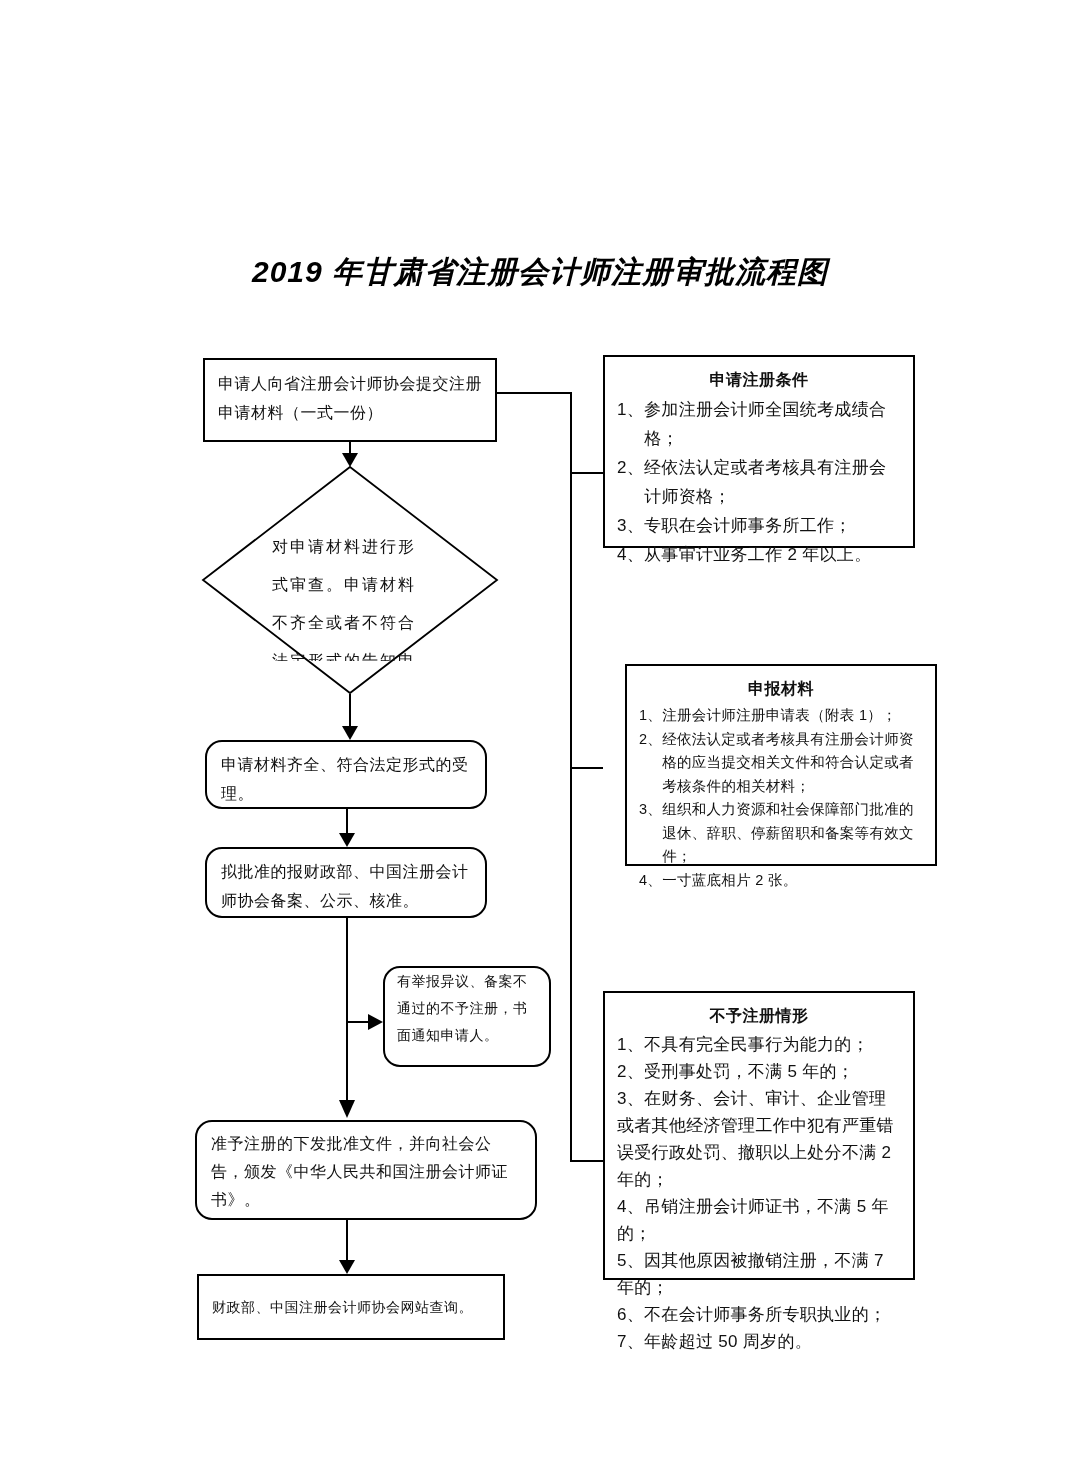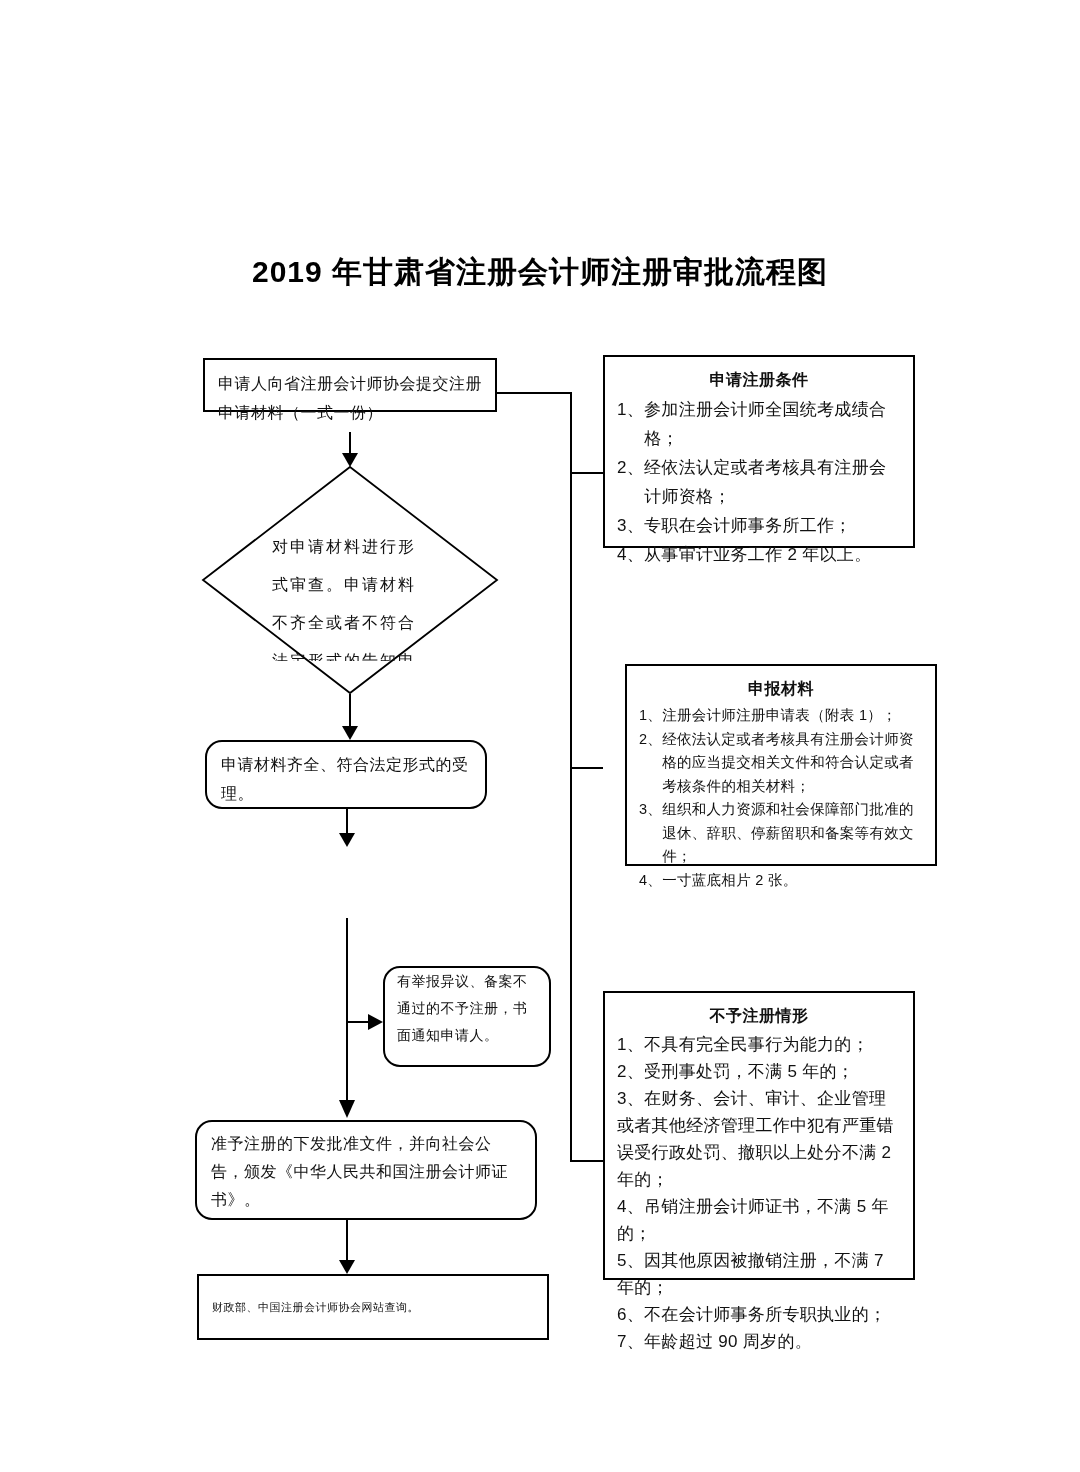--- a/index.html
+++ b/index.html
@@ -13,20 +13,21 @@
   }
   .title {
     position: absolute;
     left: 0; right: 0;
     top: 252px;
     text-align: center;
     font-size: 30px;
     font-weight: 700;
     letter-spacing: 1px;
     color: #000000;
+    font-style: italic;
   }
   svg.connectors {
     position: absolute;
     left: 0; top: 0;
     width: 1080px; height: 1472px;
     pointer-events: none;
   }
   .node {
     position: absolute;
     box-sizing: border-box;
@@ -102,42 +103,45 @@
     <polygon points="383,1022 368,1014 368,1030" fill="#000000"></polygon>
 
     <line x1="347" y1="1220" x2="347" y2="1261" stroke="#000000" stroke-width="2"></line>
     <polygon points="347,1274 339,1260 355,1260" fill="#000000"></polygon>
 
     <polyline points="497,393 571,393 571,1161 603,1161" fill="none" stroke="#000000" stroke-width="2"></polyline>
     <line x1="571" y1="473" x2="603" y2="473" stroke="#000000" stroke-width="2"></line>
     <line x1="571" y1="768" x2="603" y2="768" stroke="#000000" stroke-width="2"></line>
   </svg>
 
-  <div class="node" style="left:203px; top:358px; width:294px; height:54px;">
+  <div class="node" style="left:203px; top:358px; width:294px; height:84px;">
     <span>申请人向省注册会计师协会提交注册申请材料（一式一份）</span>
   </div>
 
   <div class="diamond-text">
     <span>对申请材料进行形式审查。申请材料不齐全或者不符合法定形式的告知申请</span>
   </div>
 
   <div class="node rounded" style="left:205px; top:740px; width:282px; height:69px;">
     <span>申请材料齐全、符合法定形式的受理。</span>
   </div>
 
+  <div class="node rounded" style="left:205px; top:847px; width:282px; height:71px;">
+    <span>拟批准的报财政部、中国注册会计师协会备案、公示、核准。</span>
+  </div>
 
   <div class="node rounded small" style="left:383px; top:966px; width:168px; height:101px;">
     <span>有举报异议、备案不通过的不予注册，书面通知申请人。</span>
   </div>
 
   <div class="node rounded" style="left:195px; top:1120px; width:342px; height:100px; line-height:28px;">
     <span>准予注册的下发批准文件，并向社会公告，颁发《中华人民共和国注册会计师证书》。</span>
   </div>
 
-  <div class="node center-v" style="left:197px; top:1274px; width:352px; height:66px; font-size:11px;">
+  <div class="node center-v" style="left:197px; top:1274px; width:308px; height:66px; font-size:14px;">
     <span>财政部、中国注册会计师协会网站查询。</span>
   </div>
 
   <div class="panel conditions" style="left:603px; top:355px; width:312px; height:193px;">
     <div class="panel-title">申请注册条件</div>
     <div class="item hang">1、参加注册会计师全国统考成绩合格；</div>
     <div class="item hang">2、经依法认定或者考核具有注册会计师资格；</div>
     <div class="item hang">3、专职在会计师事务所工作；</div>
     <div class="item hang">4、从事审计业务工作 2 年以上。</div>
   </div>
@@ -151,16 +155,16 @@
   </div>
 
   <div class="panel denial" style="left:603px; top:991px; width:312px; height:289px;">
     <div class="panel-title">不予注册情形</div>
     <div class="item">1、不具有完全民事行为能力的；</div>
     <div class="item">2、受刑事处罚，不满 5 年的；</div>
     <div class="item">3、在财务、会计、审计、企业管理或者其他经济管理工作中犯有严重错误受行政处罚、撤职以上处分不满 2 年的；</div>
     <div class="item">4、吊销注册会计师证书，不满 5 年的；</div>
     <div class="item">5、因其他原因被撤销注册，不满 7 年的；</div>
     <div class="item">6、不在会计师事务所专职执业的；</div>
-    <div class="item">7、年龄超过 90 周岁的。</div>
+    <div class="item">7、年龄超过 50 周岁的。</div>
   </div>
 
 </div>
 
 </body></html>

